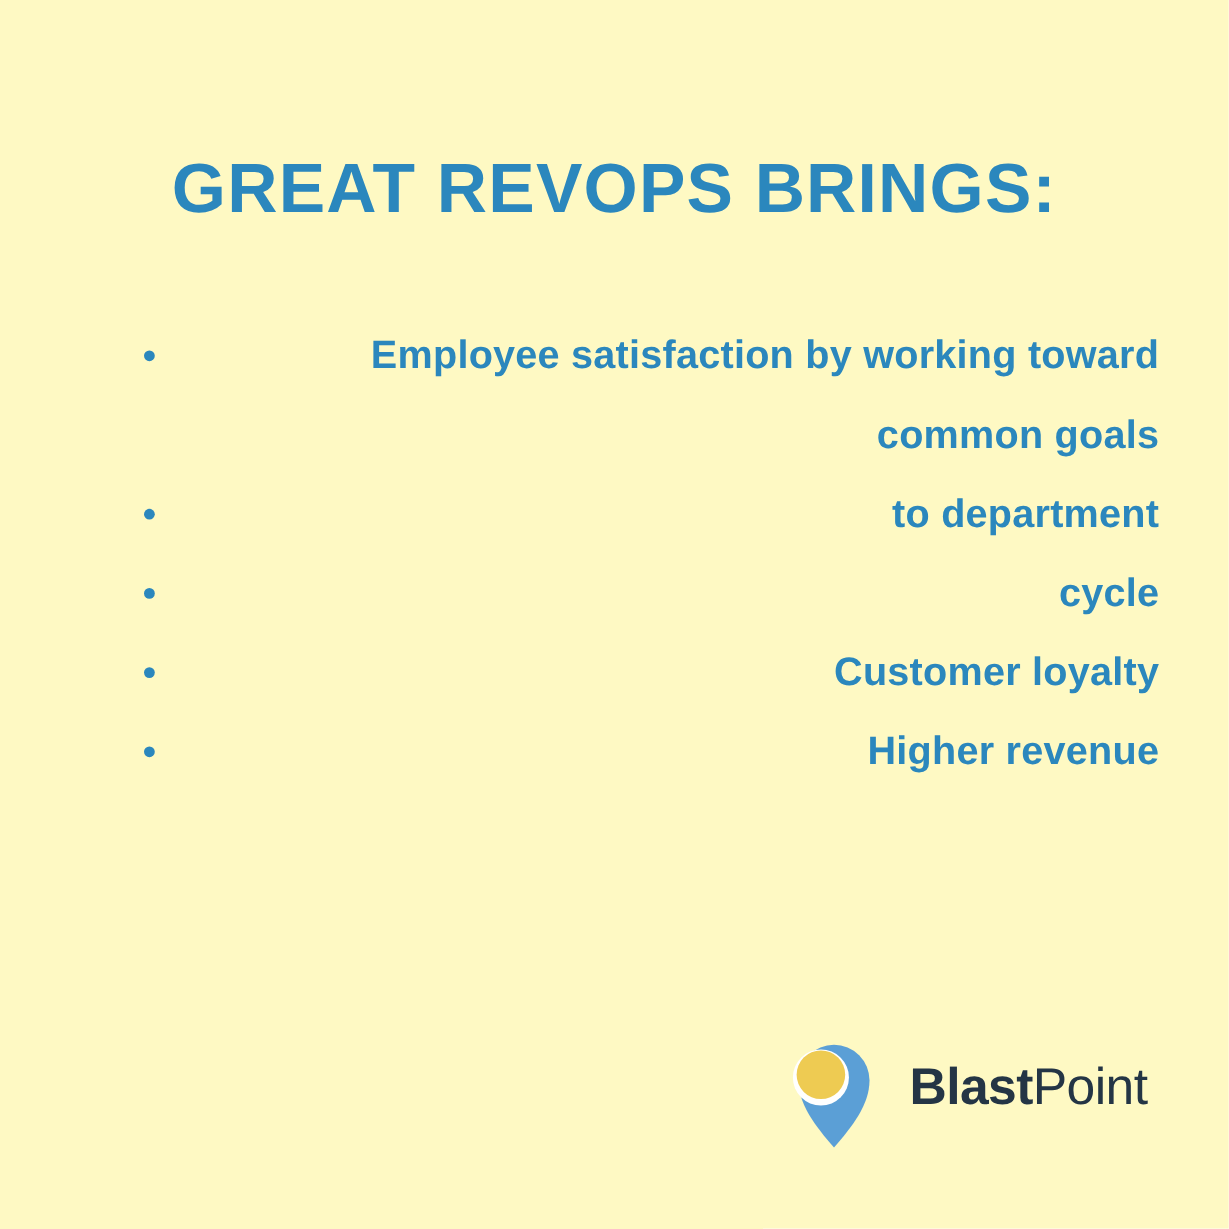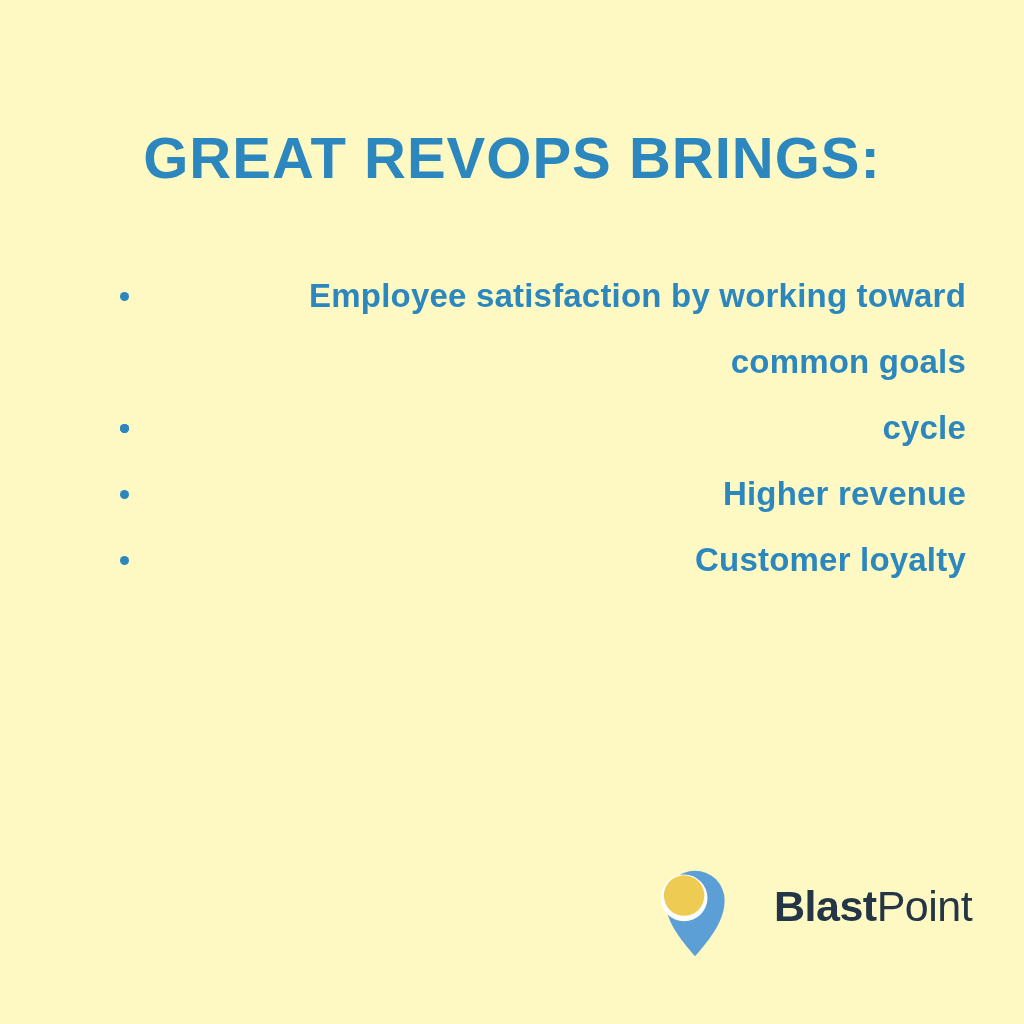--- a/index.html
+++ b/index.html
@@ -49,21 +49,21 @@
     white-space: nowrap;
     letter-spacing: 0.2px;
     text-align: right;
   }
   .logo {
     position: absolute;
     left: 656px;
     top: 866px;
     display: flex;
     align-items: center;
-    gap: 40px;
+    gap: 24px;
   }
   .logo-icon { width: 78px; height: 95px; display: block; }
   .wordmark {
     font-size: 43px;
     color: #243545;
     letter-spacing: -0.5px;
     white-space: nowrap;
     padding-bottom: 14px;
   }
   .wordmark .bold { font-weight: 700; }
@@ -79,37 +79,38 @@
   <div class="list">
 
     <div class="item">
       <span class="bullet"></span>
       <div class="line">Employee satisfaction by working toward</div>
       <div class="line">common goals</div>
     </div>
 
     <div class="item">
       <span class="bullet"></span>
+      <div class="line">to department</div>
     </div>
 
 
 
     <div class="item">
       <span class="bullet"></span>
       <div class="line">cycle</div>
     </div>
 
     <div class="item">
       <span class="bullet"></span>
-      <div class="line">Higher revenue</div>
+      <div class="line">Customer loyalty</div>
     </div>
 
     <div class="item">
       <span class="bullet"></span>
-      <div class="line">Customer loyalty</div>
+      <div class="line">Higher revenue</div>
     </div>
 
   </div>
 
   <div class="logo">
     <svg class="logo-icon" viewBox="0 0 100 122" aria-hidden="true">
 
       <path d="M50 116 C 30 93, 12 70, 12 44 A 38 38 0 1 1 88 44 C 88 70, 70 93, 50 116 Z" fill="#5b9fd6"></path>
 
       <circle cx="36" cy="41" r="30" fill="#ffffff"></circle>

